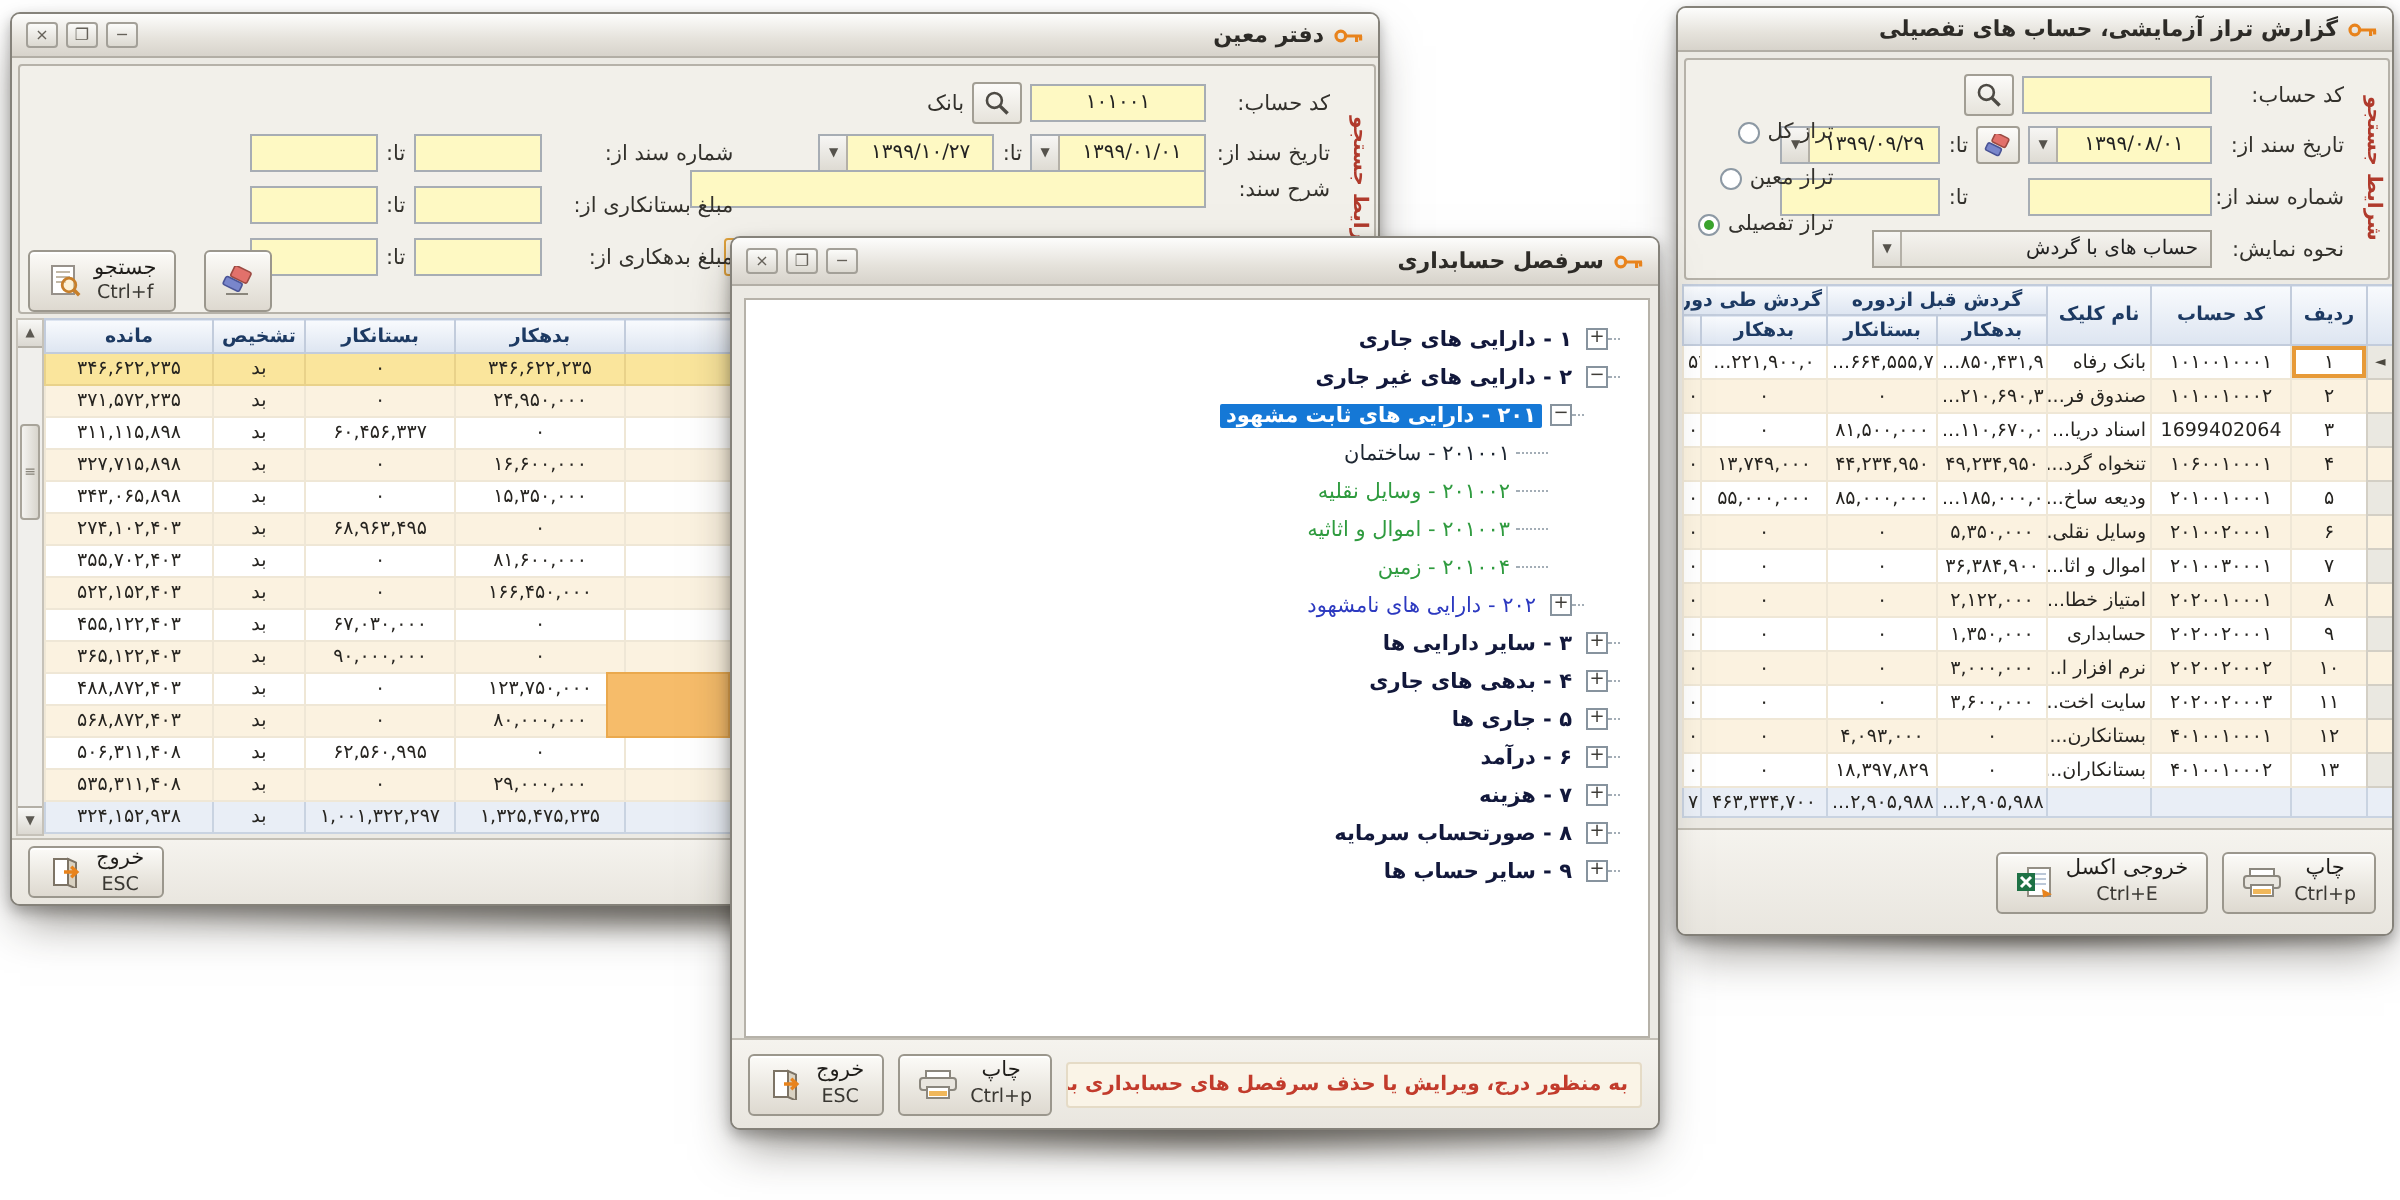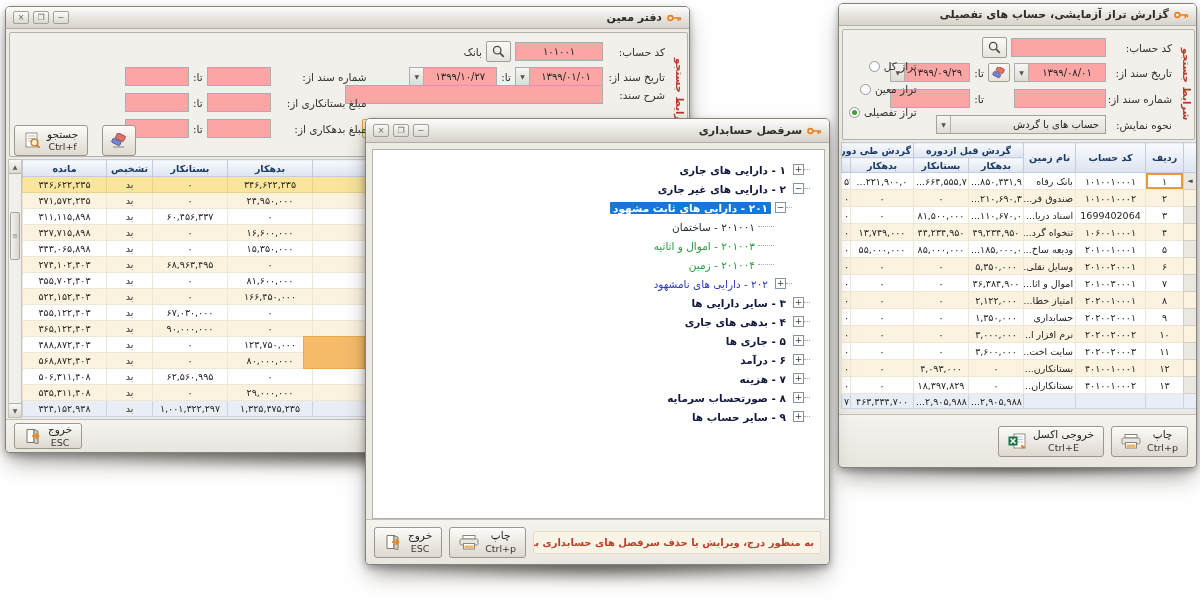--- a/index.html
+++ b/index.html
@@ -13,21 +13,21 @@
     border-bottom:1px solid #b2aea5;display:flex;align-items:center;padding:0 7px;gap:5px;position:relative;}
   .title{font-size:11px;font-weight:bold;color:#2d2b27;white-space:nowrap;}
   .winctrls{position:absolute;left:7px;top:4px;display:flex;gap:4px;direction:ltr;}
   .wbtn{width:16px;height:13px;border:1px solid #a3a098;border-radius:2px;color:#66625a;
     background:linear-gradient(#fbfbf9,#dcd9d1);font-size:8px;line-height:11px;text-align:center;cursor:default;}
   .panel{position:absolute;background:#f2f0ea;border:1px solid #b6b2a9;border-radius:2px;}
   .side-label{position:absolute;right:2px;top:6px;bottom:6px;width:16px;writing-mode:vertical-rl;
     text-align:center;font-size:10px;font-weight:bold;color:#b03a2c;letter-spacing:1px;}
   .fieldrow{position:absolute;display:flex;direction:rtl;align-items:center;gap:4px;font-size:10.5px;color:#33312c;}
   .flabel{white-space:nowrap;}
-  .tinput{background:#fca5a5;border:1px solid #a7adb4;height:19px;display:flex;align-items:center;
+  .tinput{background:#fef9c3;border:1px solid #a7adb4;height:19px;display:flex;align-items:center;
     justify-content:center;font-size:10px;color:#222;overflow:hidden;}
   .tinput.rt{justify-content:flex-end;padding:0 4px;}
   .date{direction:ltr;justify-content:flex-start;padding:0;}
   .dd{width:14px;height:100%;background:linear-gradient(#f7f6f4,#dedbd3);border-right:1px solid #b4b0a7;
     font-size:6px;color:#55524c;display:flex;align-items:center;justify-content:center;flex:none;}
   .date .val{flex:1;text-align:center;}
   .combo{background:linear-gradient(#f5f3ef,#e3e0d8);border:1px solid #a5a197;height:19px;display:flex;
     direction:ltr;align-items:center;font-size:10px;color:#222;}
   .combo .val{flex:1;text-align:right;padding-left:6px;padding-right:6px;}
   .sqbtn{width:25px;height:21px;border:1px solid #a29e94;border-radius:2px;background:linear-gradient(#fcfbf9,#e6e3db);
@@ -164,21 +164,21 @@
         <col style="width:55px">
         <col style="width:55px">
         <col style="width:63px">
         <col style="width:9px">
       </colgroup>
     <thead>
       <tr style="height:15px">
         <th rowspan="2"></th>
         <th rowspan="2">ردیف</th>
         <th rowspan="2">کد حساب</th>
-        <th rowspan="2">نام زمین</th>
+        <th rowspan="2">نام کلیک</th>
         <th colspan="2">گردش قبل ازدوره</th>
         <th colspan="2">گردش طی دوره</th>
       </tr>
       <tr style="height:15px">
         <th>بدهکار</th>
         <th>بستانکار</th>
         <th>بدهکار</th>
         <th class="clip"></th>
       </tr>
     </thead>
@@ -647,20 +647,24 @@
         <span class="stub"></span>
         <span class="exp">−</span>
         <span class="tlabel st-selected">۲۰۱ - دارایی های ثابت مشهود</span>
       </div>
       <div class="tnode" style="padding-right: 36px;">
         <span class="stub leaf"></span>
         <span class="tlabel st-dark">۲۰۱۰۰۱ - ساختمان</span>
       </div>
       <div class="tnode" style="padding-right: 36px;">
         <span class="stub leaf"></span>
+        <span class="tlabel st-green">۲۰۱۰۰۲ - وسایل نقلیه</span>
+      </div>
+      <div class="tnode" style="padding-right: 36px;">
+        <span class="stub leaf"></span>
         <span class="tlabel st-green">۲۰۱۰۰۳ - اموال و اثاثیه</span>
       </div>
       <div class="tnode" style="padding-right: 36px;">
         <span class="stub leaf"></span>
         <span class="tlabel st-green">۲۰۱۰۰۴ - زمین</span>
       </div>
       <div class="tnode" style="padding-right: 18px;">
         <span class="stub"></span>
         <span class="exp">+</span>
         <span class="tlabel st-blue">۲۰۲ - دارایی های نامشهود</span>

